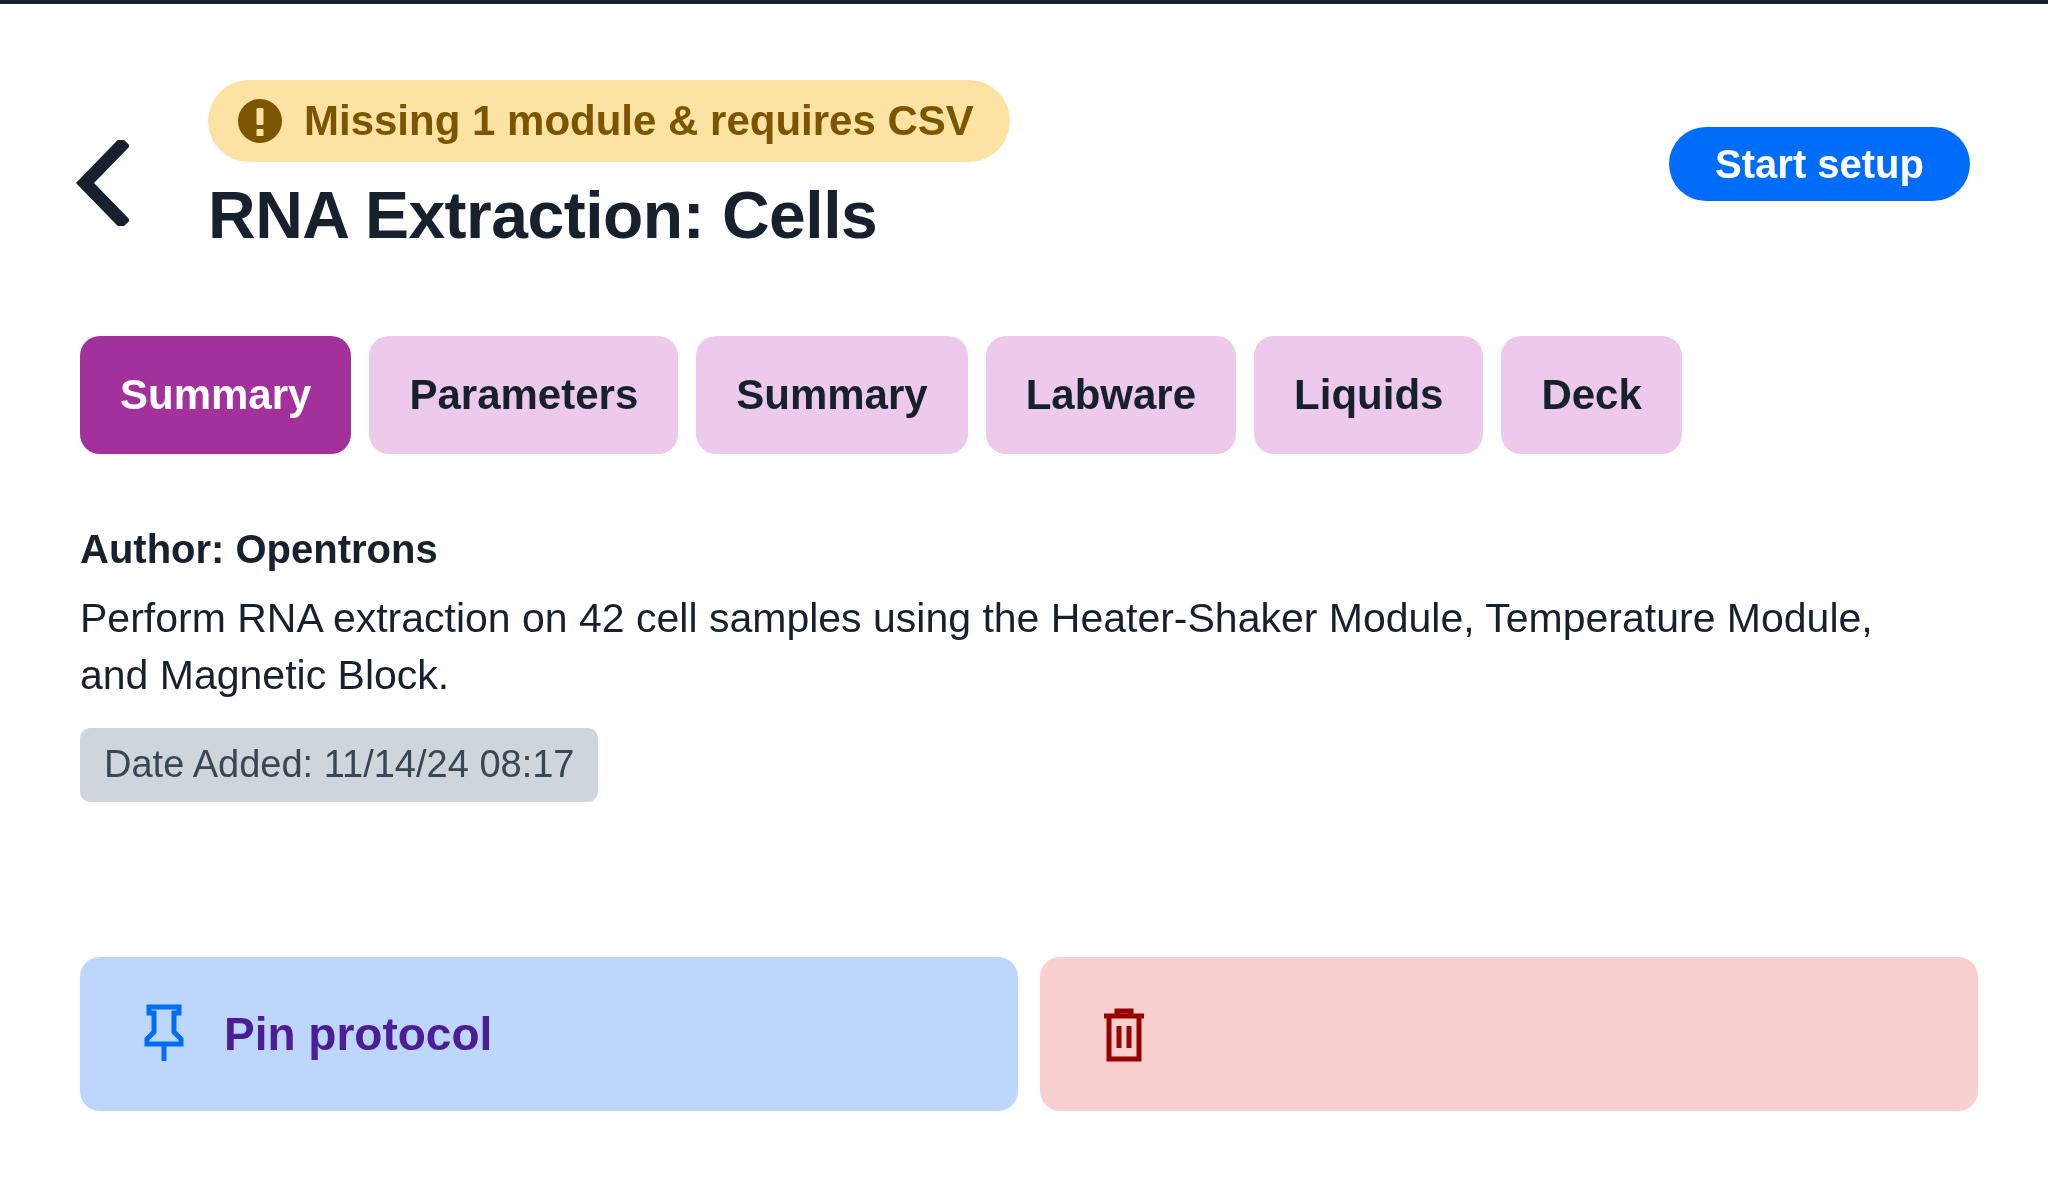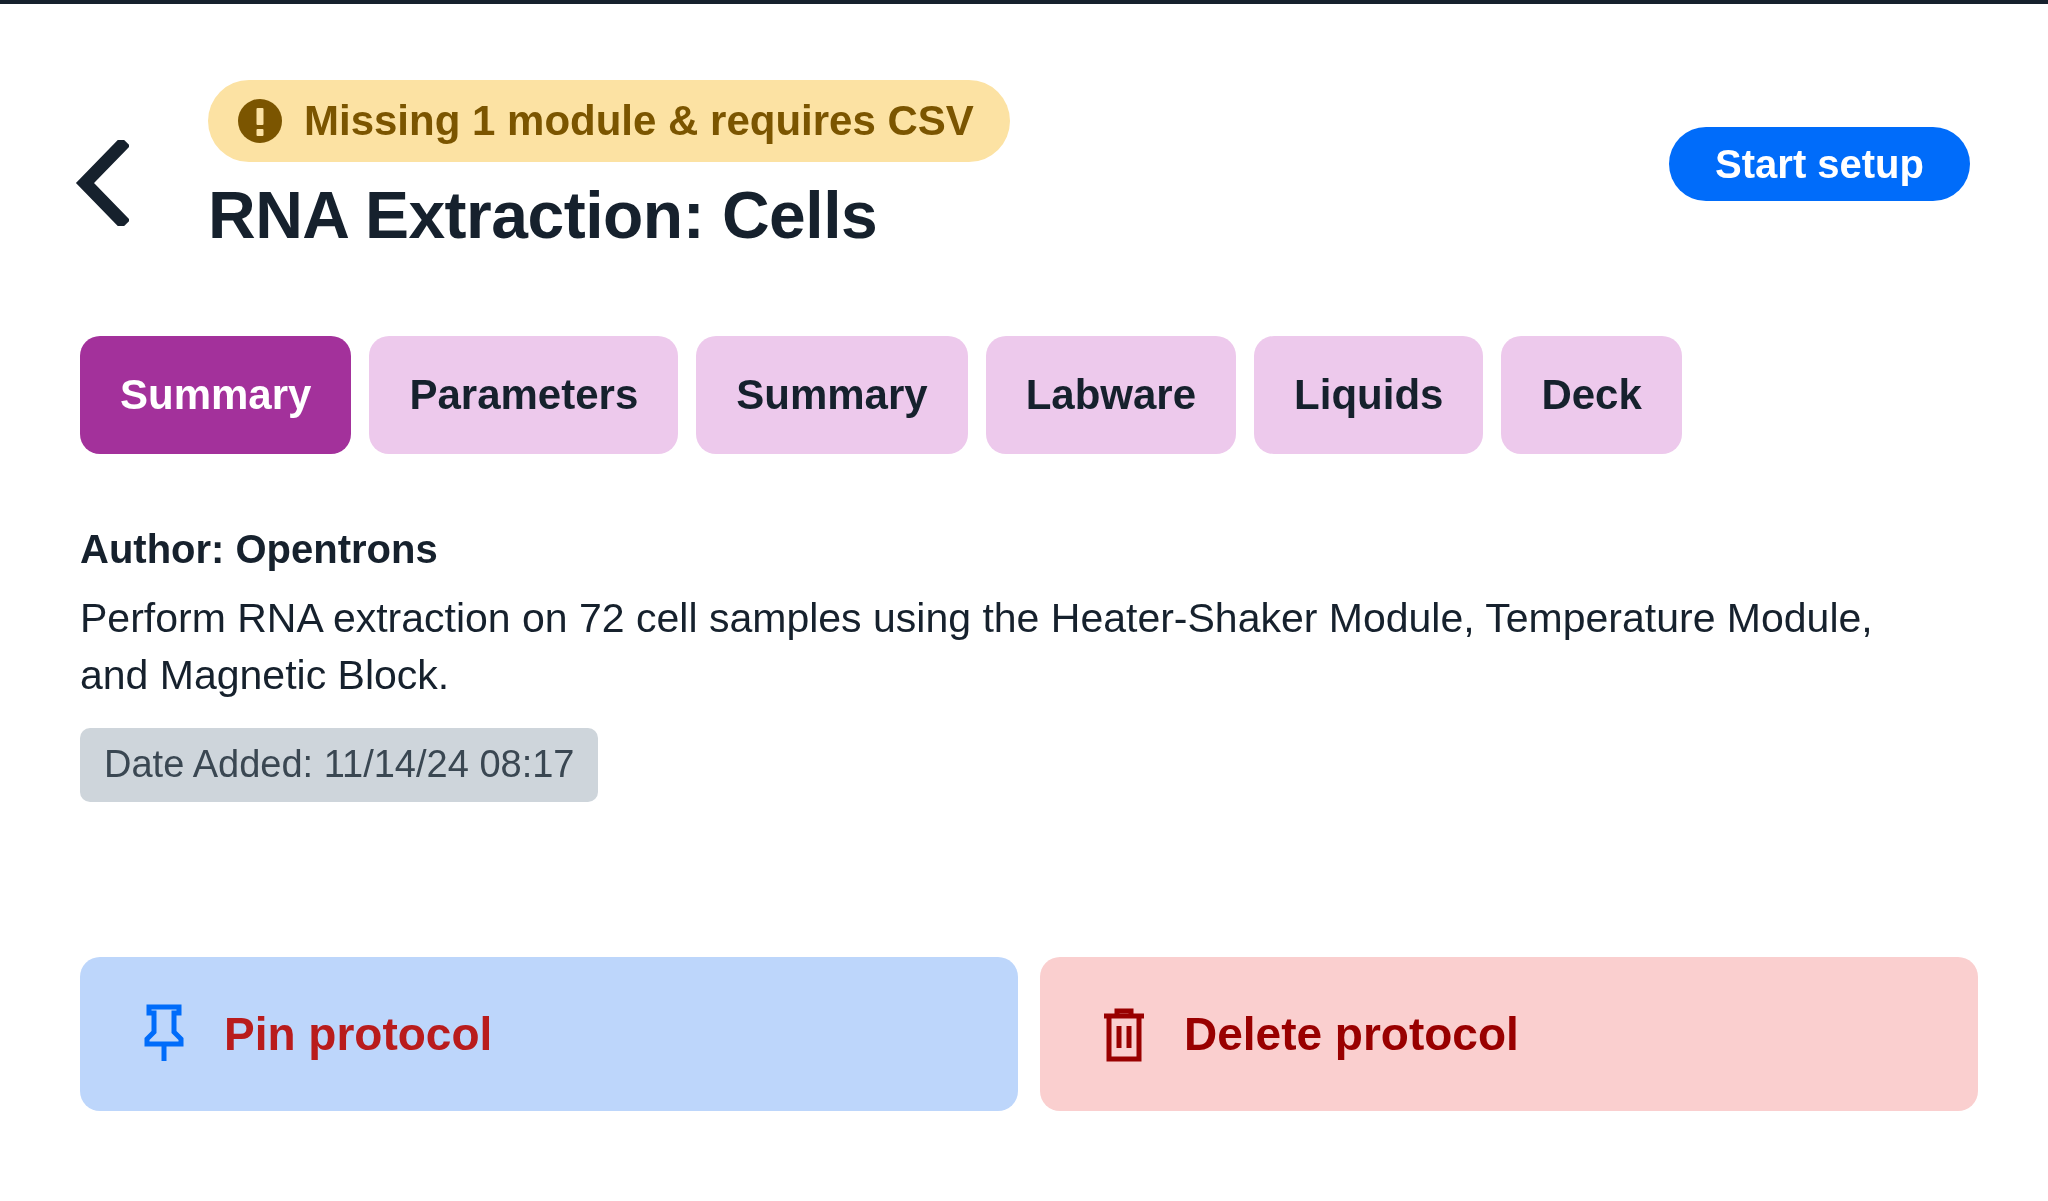--- a/index.html
+++ b/index.html
@@ -214,21 +214,21 @@
   .action-button .action-icon {
     width: 52px;
     height: 60px;
     flex: 0 0 52px;
     display: flex;
     align-items: center;
     justify-content: center;
   }
   .pin-button {
     background: #BDD6FB;
-    color: #b91c1c;
+    color: #4c1d95;
     text-align: center;
   }
   .delete-button {
     background: #FACFCF;
     color: #990000;
   }
 </style>
 </head>
 <body>
 
@@ -259,21 +259,21 @@
     <button class="tab is-active">Summary</button>
     <button class="tab">Parameters</button>
     <button class="tab">Summary</button>
     <button class="tab">Labware</button>
     <button class="tab">Liquids</button>
     <button class="tab">Deck</button>
   </div>
 
   <div class="summary-body">
     <p class="author-line">Author: Opentrons</p>
-    <p class="description">Perform RNA extraction on 72 cell samples using the Heater-Shaker Module, Temperature Module, and Magnetic Block.</p>
+    <p class="description">Perform RNA extraction on 42 cell samples using the Heater-Shaker Module, Temperature Module, and Magnetic Block.</p>
     <div class="date-chip">Date Added: 11/14/24 08:17</div>
   </div>
 
   <div class="action-row">
 
     <button class="action-button pin-button">
       <span class="action-icon">
         <svg width="46" height="60" viewBox="0 0 46 60" fill="none" aria-hidden="true">
           <path d="M8 3 H38 V9 H33 V28 L40 35 V40 H6 V35 L13 28 V9 H8 Z" stroke="#006CFA" stroke-width="5" stroke-linejoin="miter" fill="none"></path>
           <path d="M23 40 V57" stroke="#006CFA" stroke-width="5" stroke-linecap="butt"></path>
@@ -285,17 +285,16 @@
     <button class="action-button delete-button">
       <span class="action-icon">
         <svg width="48" height="60" viewBox="0 0 48 60" fill="none" aria-hidden="true">
           <path d="M4 12 H44" stroke="#990000" stroke-width="5" stroke-linecap="butt"></path>
           <path d="M17 12 V7 H31 V12" stroke="#990000" stroke-width="5" stroke-linejoin="miter" fill="none"></path>
           <path d="M9 12 V55 H39 V12" stroke="#990000" stroke-width="5" stroke-linejoin="miter" fill="none"></path>
           <path d="M19 22 V44" stroke="#990000" stroke-width="5"></path>
           <path d="M29 22 V44" stroke="#990000" stroke-width="5"></path>
         </svg>
       </span>
-      <span>Delete protocol</span>
     </button>
   </div>
 
 </div>
 
 </body></html>

